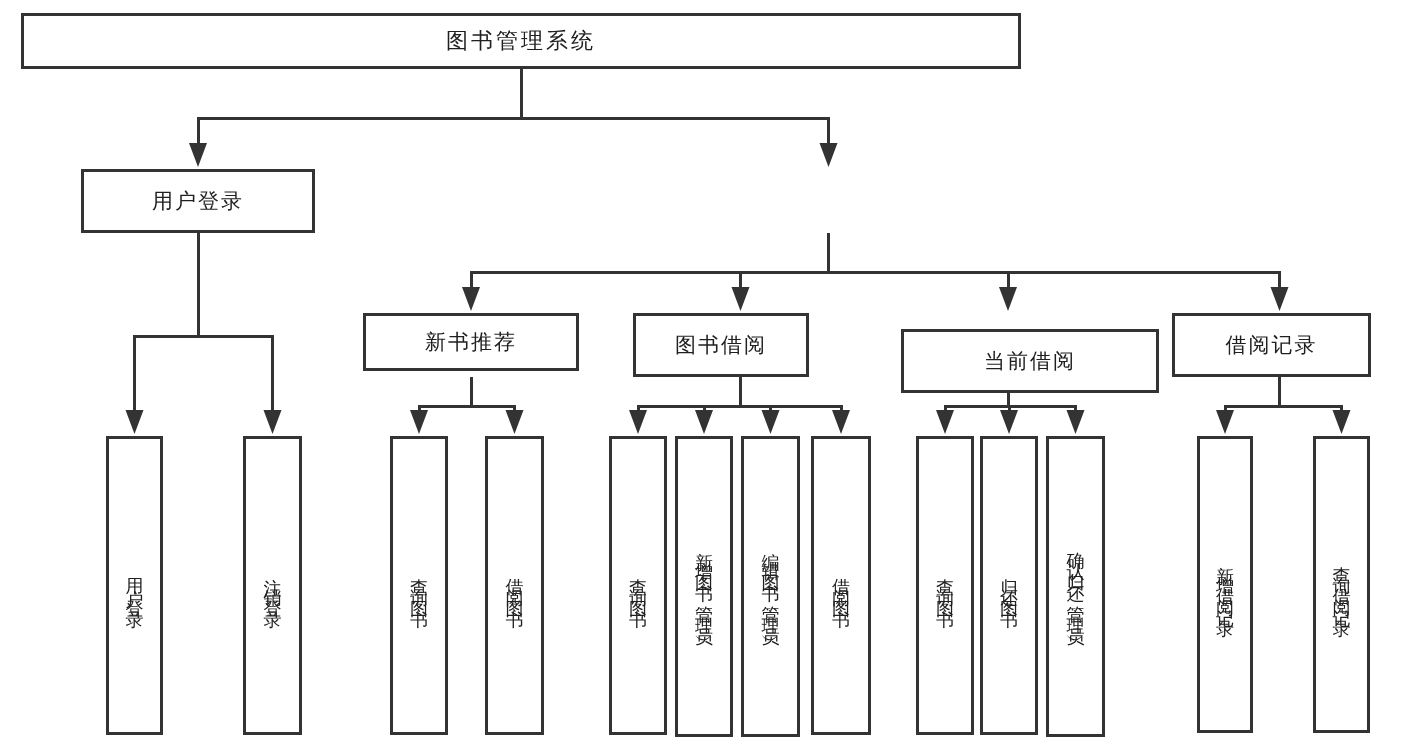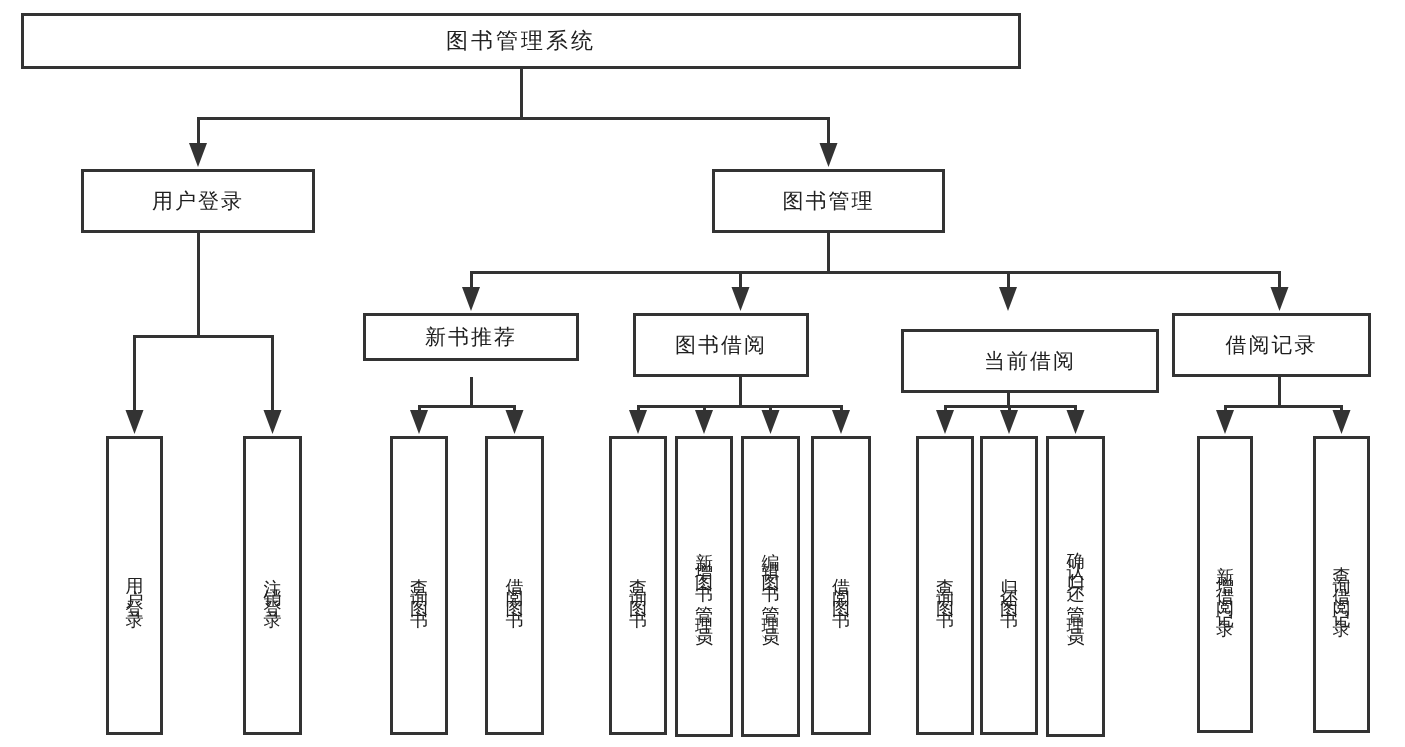--- a/index.html
+++ b/index.html
@@ -146,23 +146,22 @@
       <path d="M1225 406 L1225 412"></path>
       <polygon points="1216,410 1234,410 1225,434"></polygon>
       <path d="M1341.5 406 L1341.5 412"></path>
       <polygon points="1332.5,410 1350.5,410 1341.5,434"></polygon>
     </g>
   </svg>
 
   <div class="node h root" style="left:21px; top:13px; width:1000px; height:56px;">图书管理系统</div>
 
   <div class="node h" style="left:81px; top:169px; width:234px; height:64px;">用户登录</div>
-  <div class="node h" style="left:712px; top:169px; width:233px; height:64px;">图书管理</div>
 
-  <div class="node h" style="left:363px; top:313px; width:216px; height:48px;">新书推荐</div>
+  <div class="node h" style="left:363px; top:313px; width:216px; height:58px;">新书推荐</div>
   <div class="node h" style="left:633px; top:313px; width:176px; height:64px;">图书借阅</div>
   <div class="node h" style="left:901px; top:329px; width:258px; height:64px;">当前借阅</div>
   <div class="node h" style="left:1172px; top:313px; width:199px; height:64px;">借阅记录</div>
 
   <div class="node v" style="left:106px; top:436px; width:57px; height:299px;">用户登录</div>
   <div class="node v" style="left:243px; top:436px; width:59px; height:299px;">注销登录</div>
 
   <div class="node v" style="left:390px; top:436px; width:58px; height:299px;">查询图书</div>
   <div class="node v" style="left:485px; top:436px; width:59px; height:299px;">借阅图书</div>
 

